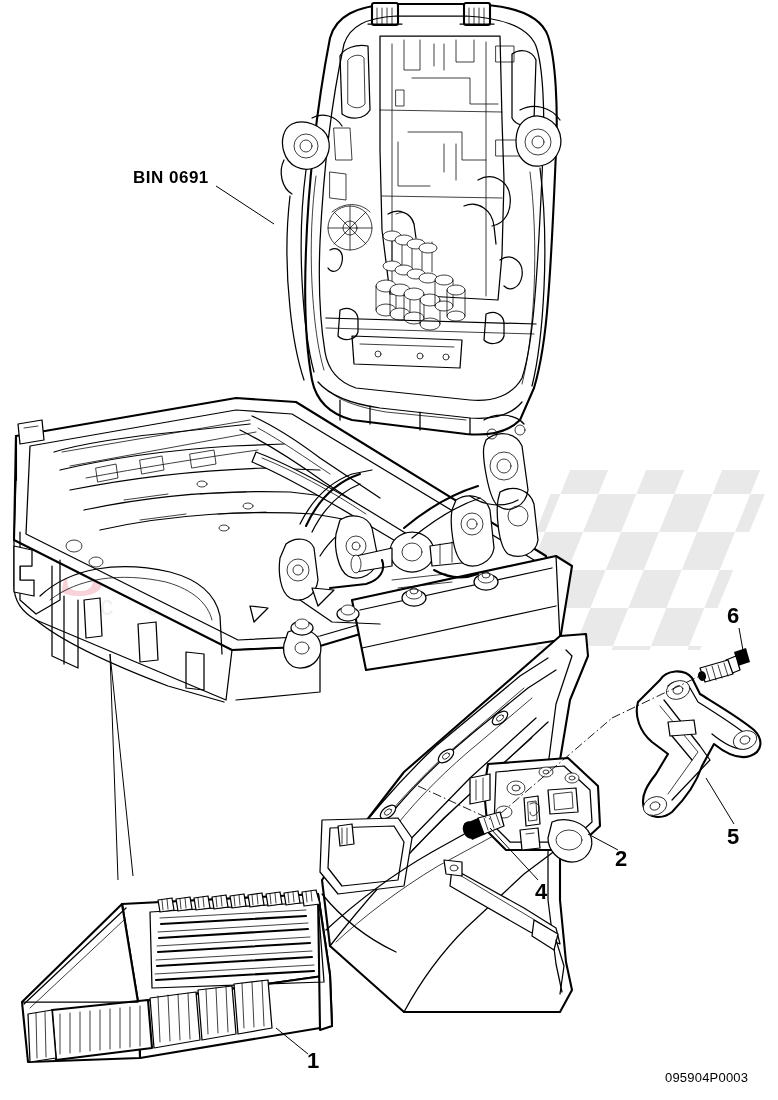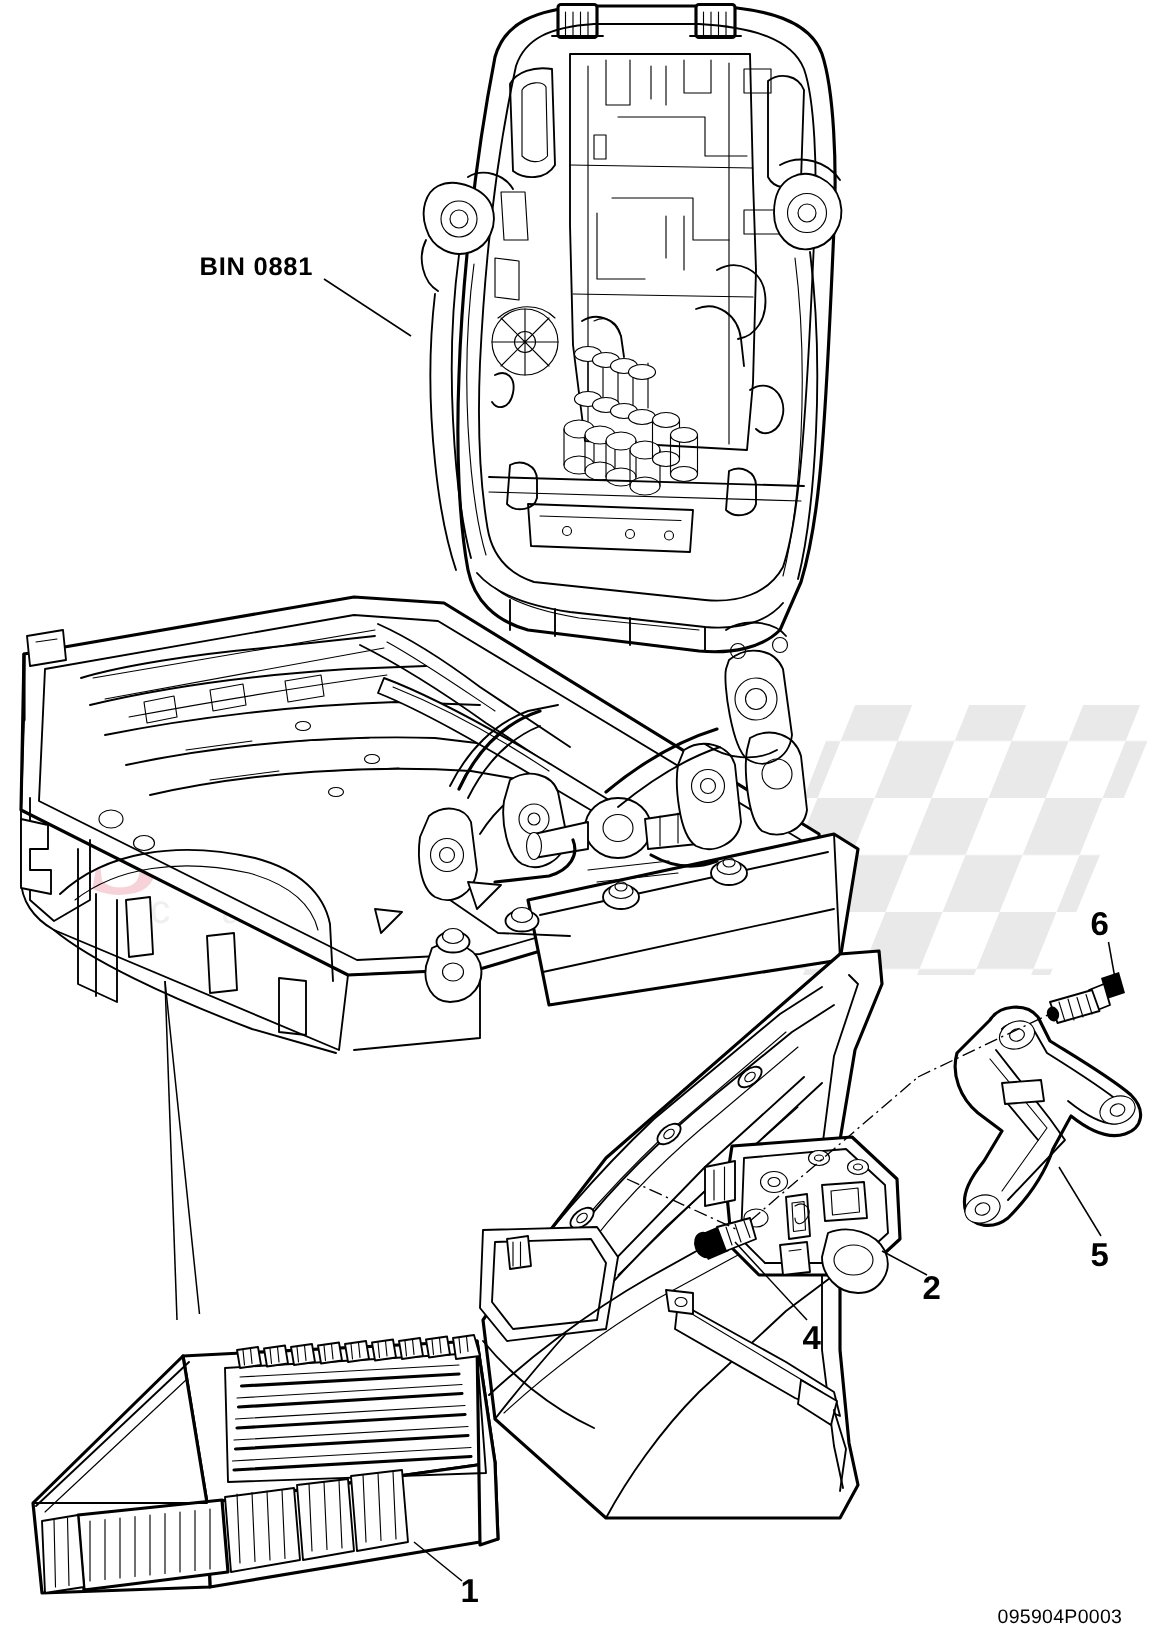--- a/index.html
+++ b/index.html
@@ -540,21 +540,21 @@
       <line class="lead" x1="706" y1="778" x2="734" y2="824"></line>
 
       <line class="lead" x1="739" y1="628" x2="744" y2="656"></line>
 
       <line class="dashdot" x1="612" y1="718" x2="704" y2="674"></line>
       <line class="dashdot" x1="418" y1="786" x2="492" y2="820"></line>
       <line class="dashdot" x1="500" y1="814" x2="612" y2="718"></line>
     </g>
   </svg>
 
-  <div class="label bin-label" style="left:133px; top:168px;">BIN 0881</div>
+  <div class="label bin-label" style="left:133px; top:168px;">BIN 0691</div>
 
   <div class="label callout-num" style="left:307px; top:1048px;">1</div>
   <div class="label callout-num" style="left:615px; top:846px;">2</div>
   <div class="label callout-num" style="left:535px; top:879px;">4</div>
   <div class="label callout-num" style="left:727px; top:824px;">5</div>
   <div class="label callout-num" style="left:727px; top:603px;">6</div>
 
   <div class="label drawing-id" style="left:665px; top:1070px;">095904P0003</div>
 
 </div>

